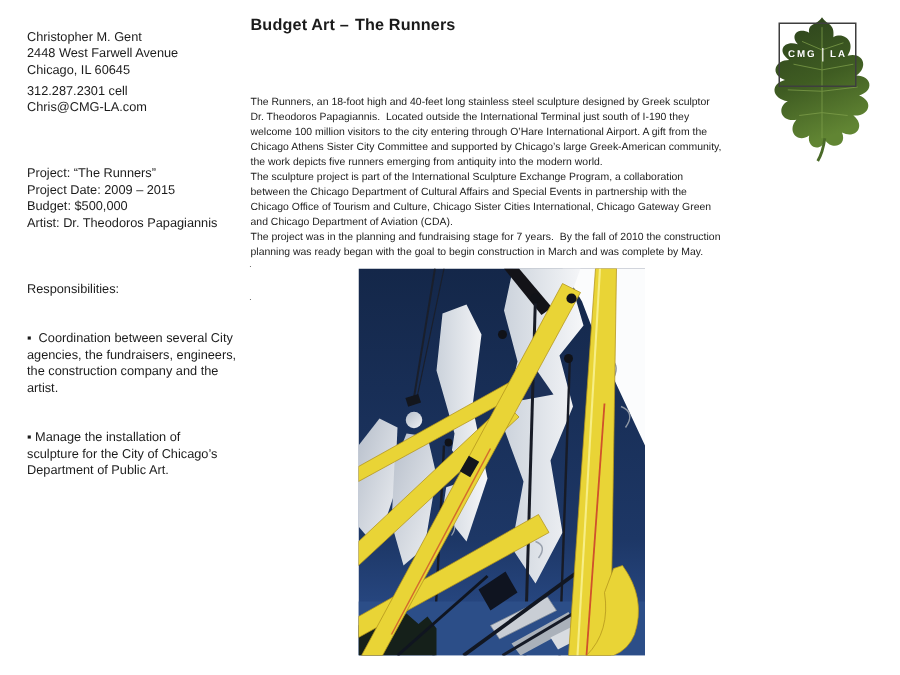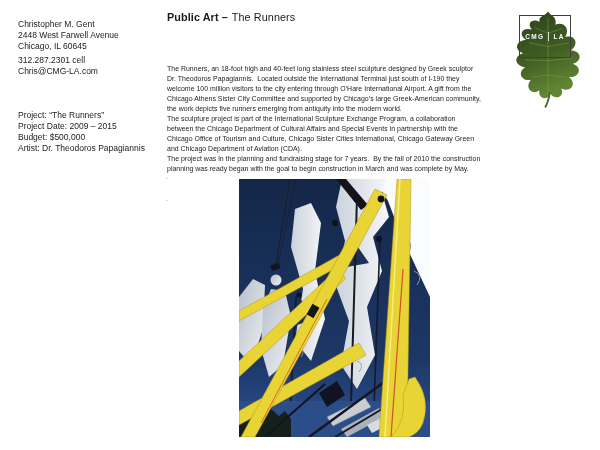--- a/index.html
+++ b/index.html
@@ -10,21 +10,21 @@
   }
   .abs{position:absolute}
   
   .sb{left:18px;width:148px;font-size:8.5px;line-height:11px;white-space:pre-wrap}
   #contact{top:19px}
   #phone{top:55px}
   #project{top:110px}
   #resp{top:165px}
   
   h1{position:absolute;left:167px;top:11px;margin:0;font-size:10.8px;line-height:13px;font-weight:bold;letter-spacing:.1px}
-  h1 .tr{font-weight:normal;margin-left:4px}
+  h1 .tr{font-weight:bold;margin-left:4px}
   
   #body{left:167px;top:64px;width:352px;font-size:6.95px;line-height:10px;white-space:pre-wrap;letter-spacing:.02px}
   .dot{left:166px;font-size:7px;line-height:7px;color:#6f6f6f}
   #dot1{top:173px}
   #dot2{top:195px}
   
   #photo{left:239px;top:179px;width:191px;height:258px;margin:0}
   #photo svg{display:block}
   
   #logo-leaf{left:510px;top:8px}
@@ -46,24 +46,32 @@
     <div id="contact" class="abs sb">Christopher M. Gent
 2448 West Farwell Avenue
 Chicago, IL 60645</div>
     <div id="phone" class="abs sb">312.287.2301 cell
 Chris@CMG-LA.com</div>
     <div id="project" class="abs sb">Project: “The Runners”
 Project Date: 2009 – 2015
 Budget: $500,000
 Artist: Dr. Theodoros Papagiannis</div>
     <div id="resp" class="abs sb">
+      <div>Responsibilities:</div>
+      <div>▪  Coordination between several City
+agencies, the fundraisers, engineers,
+the construction company and the
+artist.</div>
+      <div>▪ Manage the installation of
+sculpture for the City of Chicago’s
+Department of Public Art.</div>
     </div>
   </aside>
 
-  <h1><span class="tb">Public Art –</span><span class="tr">The Runners</span></h1>
+  <h1><span class="tb">Budget Art –</span><span class="tr">The Runners</span></h1>
 
   <div id="body" class="abs">The Runners, an 18-foot high and 40-feet long stainless steel sculpture designed by Greek sculptor
 Dr. Theodoros Papagiannis.  Located outside the International Terminal just south of I-190 they
 welcome 100 million visitors to the city entering through O’Hare International Airport. A gift from the
 Chicago Athens Sister City Committee and supported by Chicago’s large Greek-American community,
 the work depicts five runners emerging from antiquity into the modern world.
 The sculpture project is part of the International Sculpture Exchange Program, a collaboration
 between the Chicago Department of Cultural Affairs and Special Events in partnership with the
 Chicago Office of Tourism and Culture, Chicago Sister Cities International, Chicago Gateway Green
 and Chicago Department of Aviation (CDA).

